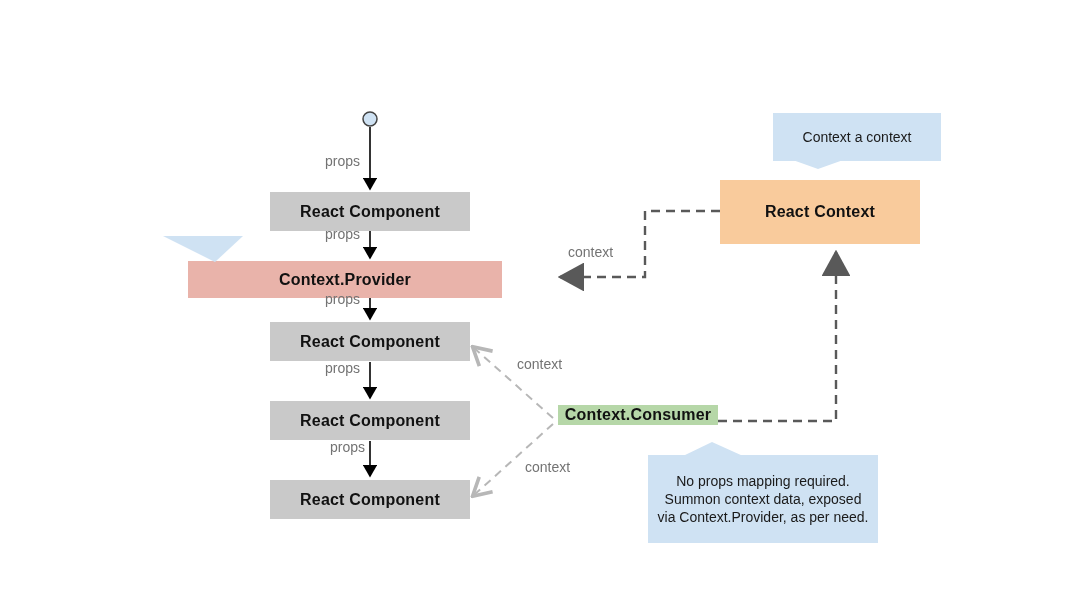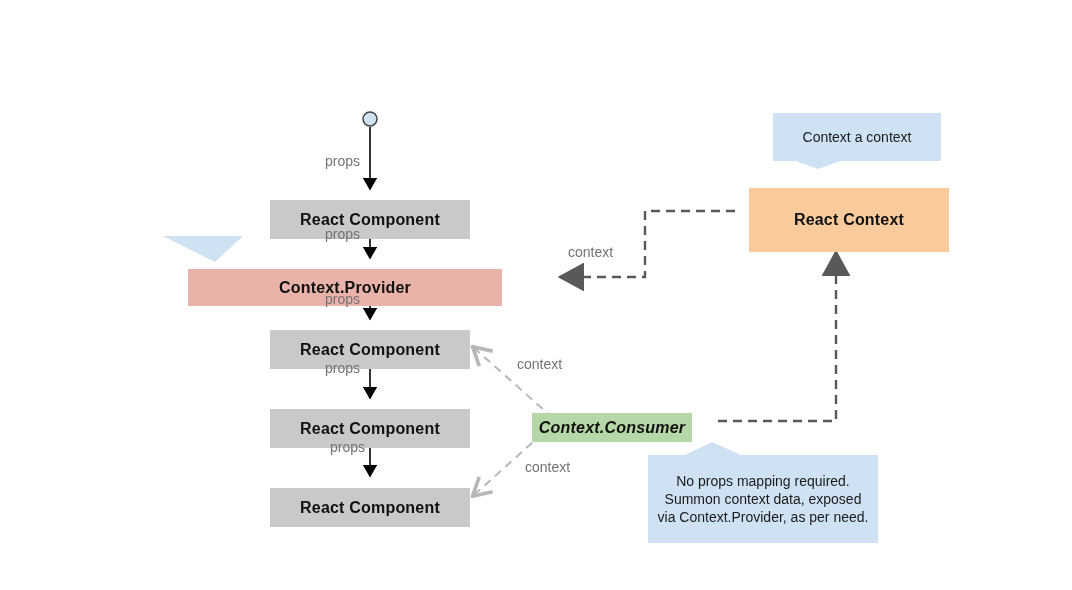--- a/index.html
+++ b/index.html
@@ -8,21 +8,21 @@
     width:1072px;height:590px;
     background:#ffffff;
     font-family:"Liberation Sans", sans-serif;
     overflow:hidden;
   }
   #arrow-layer{position:absolute;left:0;top:0;z-index:1;}
   .box{
     position:absolute;z-index:2;
     display:flex;align-items:center;justify-content:center;
     font-weight:bold;font-size:16px;color:#111;
-    text-align:center;letter-spacing:0.2px;margin-top:8px;
+    text-align:center;letter-spacing:0.2px;
   }
   .box-gray{background:#c9c9c9;}
   .box-salmon{background:#e9b3aa;}
   .box-orange{background:#f9cb9c;}
   .box-green{background:#b6d7a8;}
   .flow-label{
     position:absolute;z-index:2;
     font-size:14px;color:#737373;white-space:nowrap;
   }
   .callout{
@@ -94,23 +94,23 @@
   <div class="box box-gray" style="left:270px;top:192px;width:200px;height:39px;">React Component</div>
 
   <div class="box box-salmon" style="left:188px;top:261px;width:314px;height:37px;">Context.Provider</div>
 
   <div class="box box-gray" style="left:270px;top:322px;width:200px;height:39px;">React Component</div>
 
   <div class="box box-gray" style="left:270px;top:401px;width:200px;height:39px;">React Component</div>
 
   <div class="box box-gray" style="left:270px;top:480px;width:200px;height:39px;">React Component</div>
 
-  <div class="box box-orange" style="left:749px;top:180px;width:200px;height:64px;">React Context</div>
+  <div class="box box-orange" style="left:720px;top:180px;width:200px;height:64px;">React Context</div>
 
-  <div class="box box-green" style="left:532px;top:405px;width:160px;height:29px;font-style:italic;">Context.Consumer</div>
+  <div class="box box-green" style="left:558px;top:405px;width:160px;height:20px;">Context.Consumer</div>
 
   <div class="flow-label" style="right:712px;top:153px;">props</div>
   <div class="flow-label" style="right:712px;top:226px;">props</div>
   <div class="flow-label" style="right:712px;top:291px;">props</div>
   <div class="flow-label" style="right:712px;top:360px;">props</div>
   <div class="flow-label" style="right:707px;top:439px;">props</div>
 
   <div class="flow-label" style="left:568px;top:244px;">context</div>
   <div class="flow-label" style="left:517px;top:356px;">context</div>
   <div class="flow-label" style="left:525px;top:459px;">context</div>

